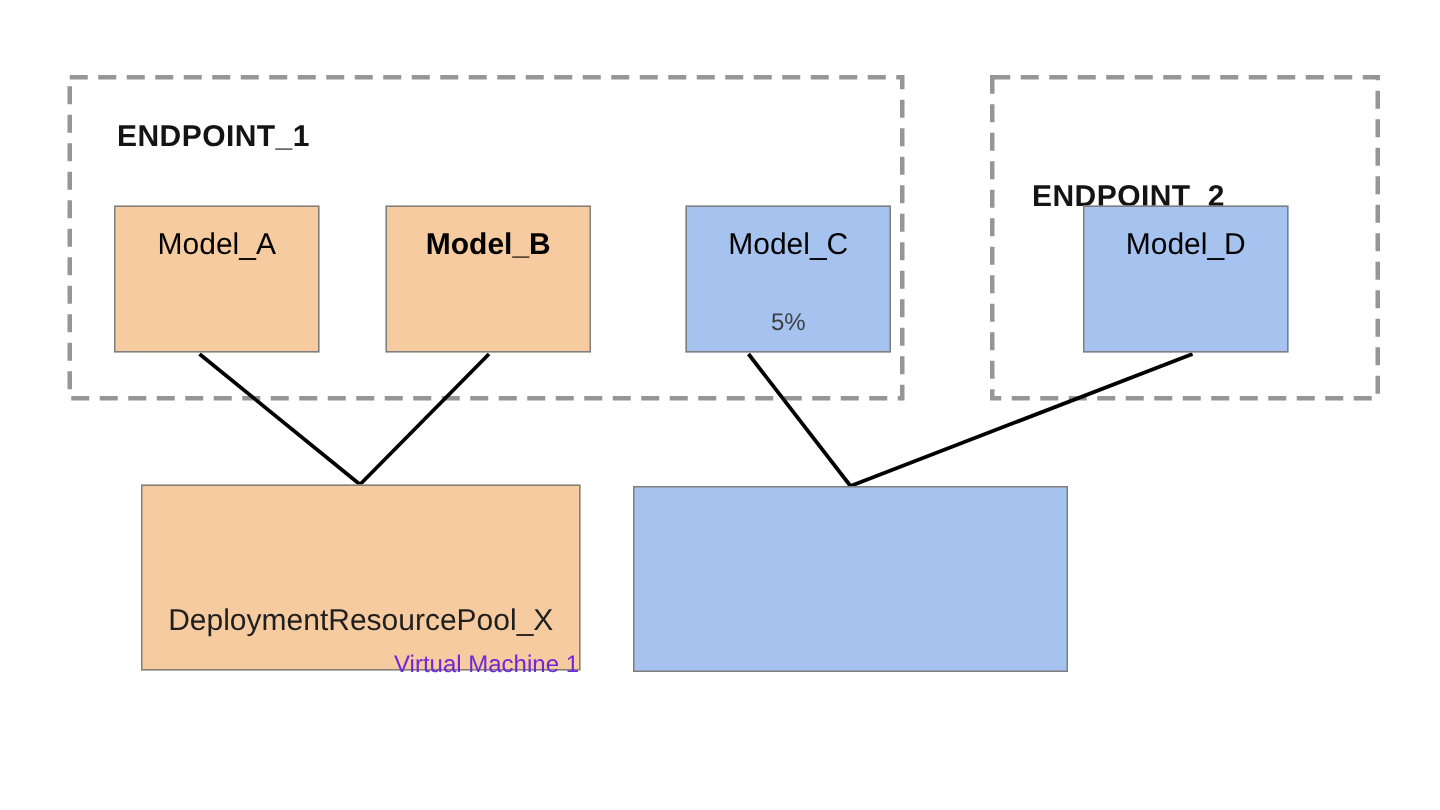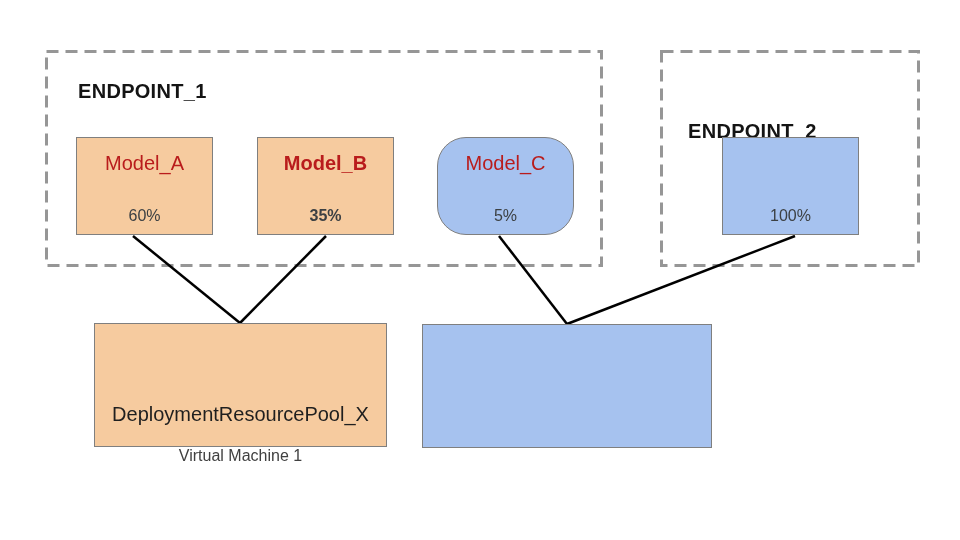--- a/index.html
+++ b/index.html
@@ -34,56 +34,57 @@
     top: 137px;
     width: 137px;
     height: 98px;
     border: 1px solid #7f7f7f;
     box-sizing: border-box;
     text-align: center;
   }
   .model .name {
     margin-top: 14px;
     font-size: 20px;
-    color: #b91c1c;
+    color: #000000;
     white-space: nowrap;
   }
   .model .traffic {
     position: absolute;
     bottom: 9px;
     left: 0;
     width: 100%;
     font-size: 16px;
     color: #3c4043;
   }
   .model-a { left: 76px; }
   .model-b { left: 257px; font-weight: bold; }
-  .model-c { left: 437px; border-radius: 29px; }
+  .model-c { left: 457px; }
   .model-d { left: 722px; }
 
   .pool {
     position: absolute;
     border: 1px solid #7f7f7f;
     box-sizing: border-box;
     text-align: center;
     height: 124px;
   }
   .pool-x { left: 94px;  top: 323px; width: 293px; }
   .pool-y { left: 422px; top: 324px; width: 290px; }
   .pool .name {
     margin-top: 79px;
     font-size: 20px;
     color: #1f1f1f;
     white-space: nowrap;
   }
   .pool .machine {
-    margin-top: 21px;
+    margin-top: 9px;
     font-size: 16px;
-    color: #404040;
+    color: #6d28d9;
     white-space: nowrap;
+    text-align: right;
   }
 
   .fill-orange { background: #f6cb9f; }
   .fill-blue   { background: #a6c2ef; }
 </style>
 </head>
 <body>
 
 <div class="canvas">
 
@@ -96,35 +97,33 @@
     <line x1="326" y1="236" x2="240" y2="323" stroke="#000000" stroke-width="2.5"></line>
     <line x1="499" y1="236" x2="567" y2="324" stroke="#000000" stroke-width="2.5"></line>
     <line x1="795" y1="236" x2="567" y2="324" stroke="#000000" stroke-width="2.5"></line>
   </svg>
 
   <div class="endpoint-label ep1">ENDPOINT_1</div>
   <div class="endpoint-label ep2">ENDPOINT_2</div>
 
   <div class="model model-a fill-orange">
     <div class="name">Model_A</div>
-    <div class="traffic">60%</div>
   </div>
 
   <div class="model model-b fill-orange">
     <div class="name">Model_B</div>
-    <div class="traffic">35%</div>
   </div>
 
   <div class="model model-c fill-blue">
     <div class="name">Model_C</div>
     <div class="traffic">5%</div>
   </div>
 
   <div class="model model-d fill-blue">
-    <div class="traffic">100%</div>
+    <div class="name">Model_D</div>
   </div>
 
   <div class="pool pool-x fill-orange">
     <div class="name">DeploymentResourcePool_X</div>
     <div class="machine">Virtual Machine 1</div>
   </div>
 
   <div class="pool pool-y fill-blue">
   </div>
 

